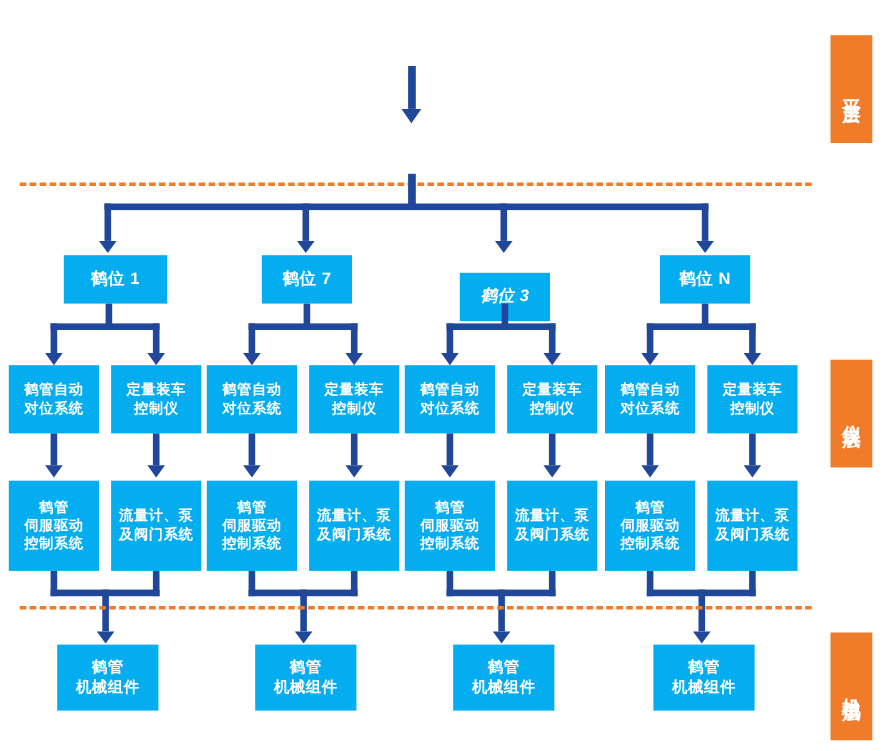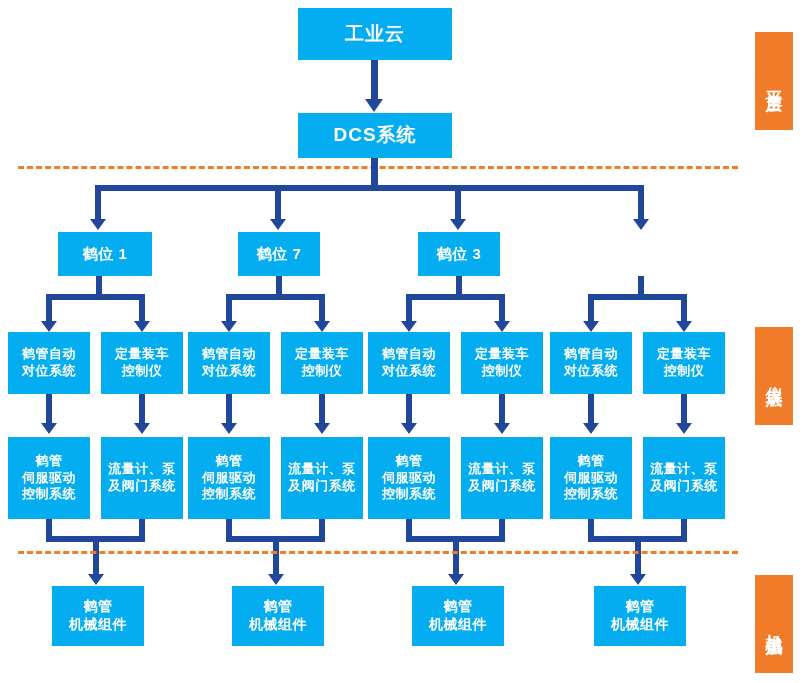--- a/index.html
+++ b/index.html
@@ -87,26 +87,24 @@
     border-left: 9px solid transparent;
     border-right: 9px solid transparent;
     border-top: 13px solid #21479B;
   }
 </style>
 </head>
 <body>
 
 <div id="canvas">
 
-  <div class="box top" style="left:298px; top:8px; width:154px; height:52px;">工业云</div>
 
   <div class="vline" style="left:371px; top:60px; width:7px; height:39px;"></div>
   <div class="arrowhead big" style="left:365px; top:99px;"></div>
 
-  <div class="box top" style="left:298px; top:113px; width:154px; height:45px;">DCS系统</div>
 
   <div class="divider" style="left:18px; top:166px; width:720px;"></div>
 
   <div class="vline" style="left:371px; top:158px; width:7px; height:30px;"></div>
 
   <div class="hline" style="left:95px; top:185px; width:549px; height:6px;"></div>
 
   <div class="vline" style="left:95px; top:185px; width:6px; height:34px;"></div>
   <div class="arrowhead" style="left:90px; top:219px;"></div>
 
@@ -114,21 +112,22 @@
   <div class="arrowhead" style="left:270px; top:219px;"></div>
 
   <div class="vline" style="left:455px; top:185px; width:6px; height:34px;"></div>
   <div class="arrowhead" style="left:450px; top:219px;"></div>
 
   <div class="vline" style="left:638px; top:185px; width:6px; height:34px;"></div>
   <div class="arrowhead" style="left:633px; top:219px;"></div>
 
   <div class="box hewei" style="left:58px; top:232px; width:94px; height:44px;">鹤位 1</div>
   <div class="box hewei" style="left:238px; top:232px; width:82px; height:44px;">鹤位 7</div>
-  <div class="box hewei" style="left:418px; top:232px; width:82px; height:44px;">鹤位 3</div>
+  <div class="box hewei" style="left:418px; top:248px; width:82px; height:44px;font-style:italic;">鹤位 3</div>
+  <div class="box hewei" style="left:600px; top:232px; width:82px; height:44px;">鹤位 N</div>
 
   <div class="vline" style="left:96px; top:276px; width:6px; height:21px;"></div>
   <div class="hline" style="left:46px; top:294px; width:99px; height:6px;"></div>
   <div class="vline" style="left:46px; top:294px; width:6px; height:27px;"></div>
   <div class="arrowhead" style="left:41px; top:321px;"></div>
   <div class="vline" style="left:139px; top:294px; width:6px; height:27px;"></div>
   <div class="arrowhead" style="left:134px; top:321px;"></div>
 
   <div class="vline" style="left:276px; top:276px; width:6px; height:21px;"></div>
   <div class="hline" style="left:226px; top:294px; width:99px; height:6px;"></div>

